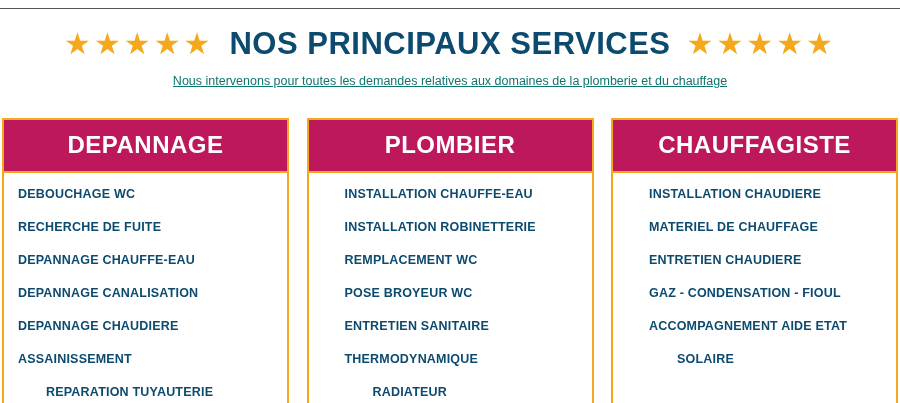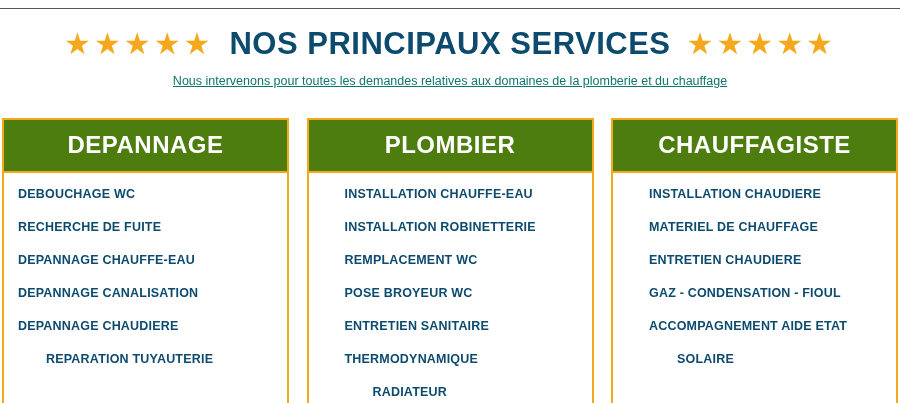--- a/index.html
+++ b/index.html
@@ -64,21 +64,21 @@
     padding: 0 2px;
     box-sizing: border-box;
   }
   .card {
     width: 287px;
     box-sizing: border-box;
     border: 2px solid #f5a81c;
     background: #ffffff;
   }
   .card-header {
-    background: #4d7c0f;
+    background: #be185d;
     color: #ffffff;
     font-size: 24px;
     font-weight: bold;
     text-align: center;
     padding: 11px 0 12px 0;
     letter-spacing: 0.5px;
     border-bottom: 2px solid #f5a81c;
   }
   .card-body {
     padding: 14px 0 10px 0;
@@ -117,20 +117,21 @@
 <div class="columns">
 
   <div class="card">
     <div class="card-header">DEPANNAGE</div>
     <div class="card-body">
       <div class="service-item">DEBOUCHAGE WC</div>
       <div class="service-item">RECHERCHE DE FUITE</div>
       <div class="service-item">DEPANNAGE CHAUFFE-EAU</div>
       <div class="service-item">DEPANNAGE CANALISATION</div>
       <div class="service-item">DEPANNAGE CHAUDIERE</div>
+      <div class="service-item">ASSAINISSEMENT</div>
       <div class="service-item">REPARATION TUYAUTERIE</div>
     </div>
   </div>
 
   <div class="card indented">
     <div class="card-header">PLOMBIER</div>
     <div class="card-body">
       <div class="service-item">INSTALLATION CHAUFFE-EAU</div>
       <div class="service-item"> INSTALLATION ROBINETTERIE</div>
       <div class="service-item">REMPLACEMENT WC</div>

